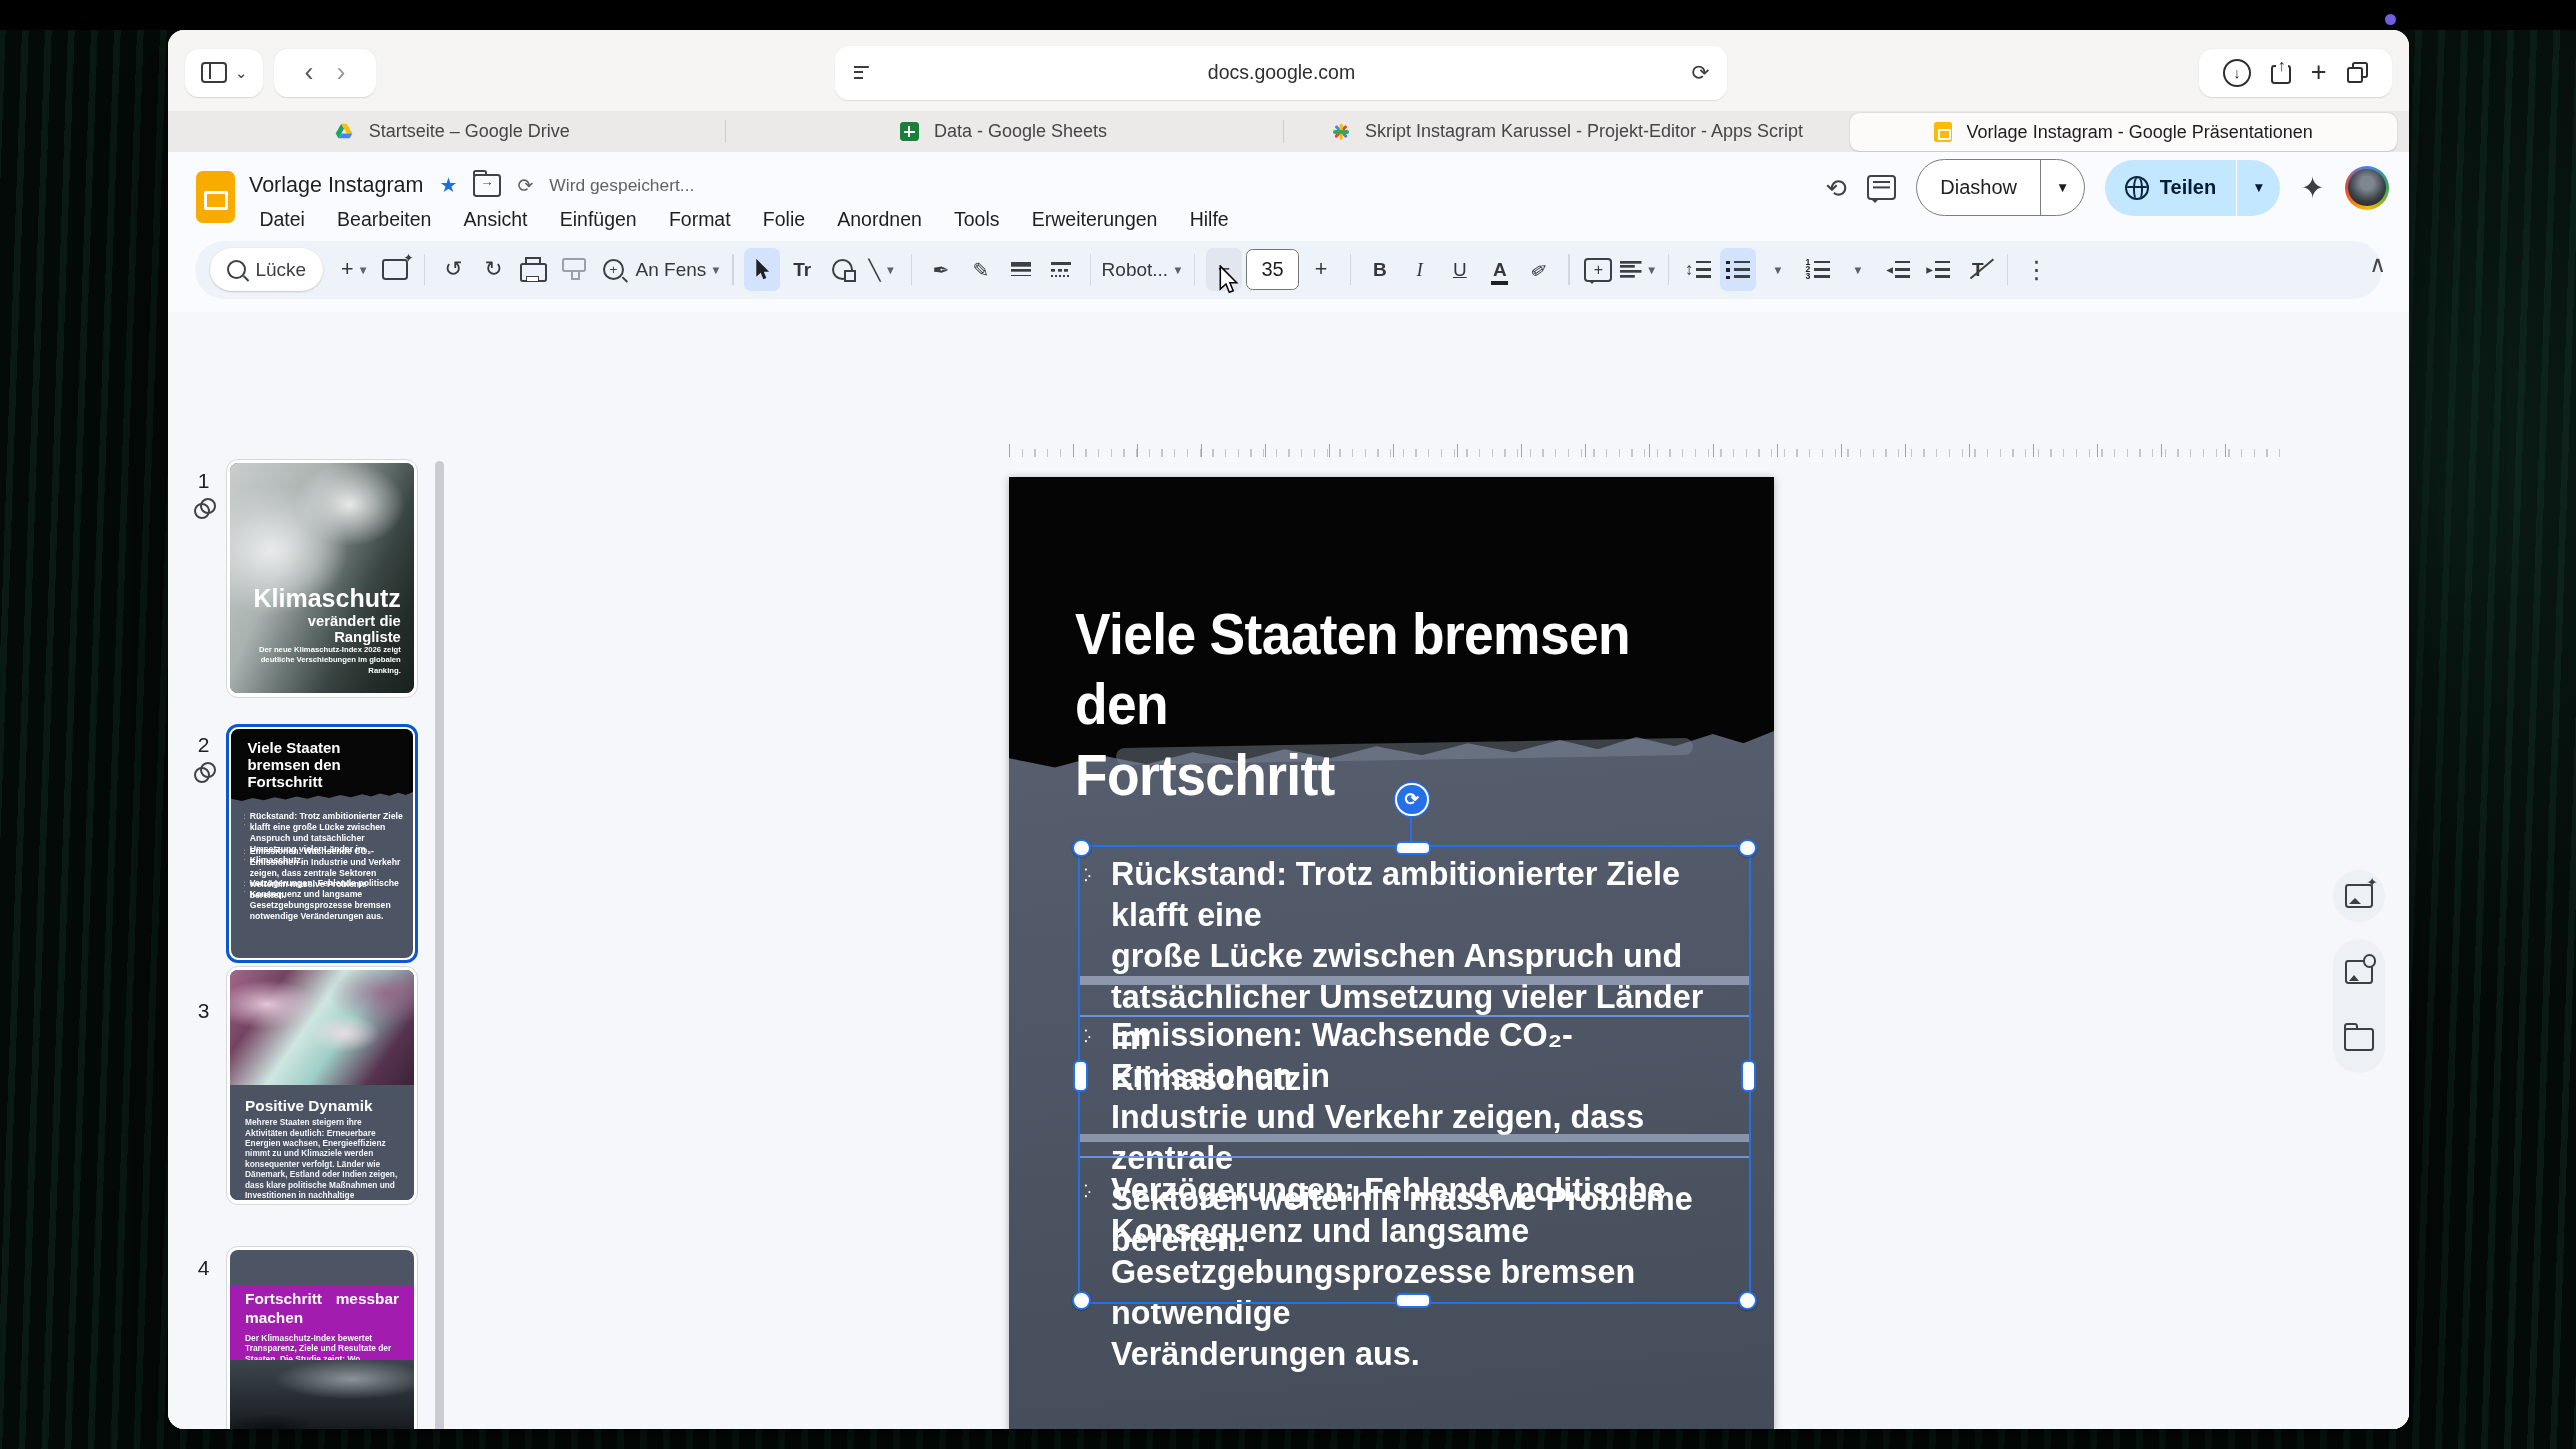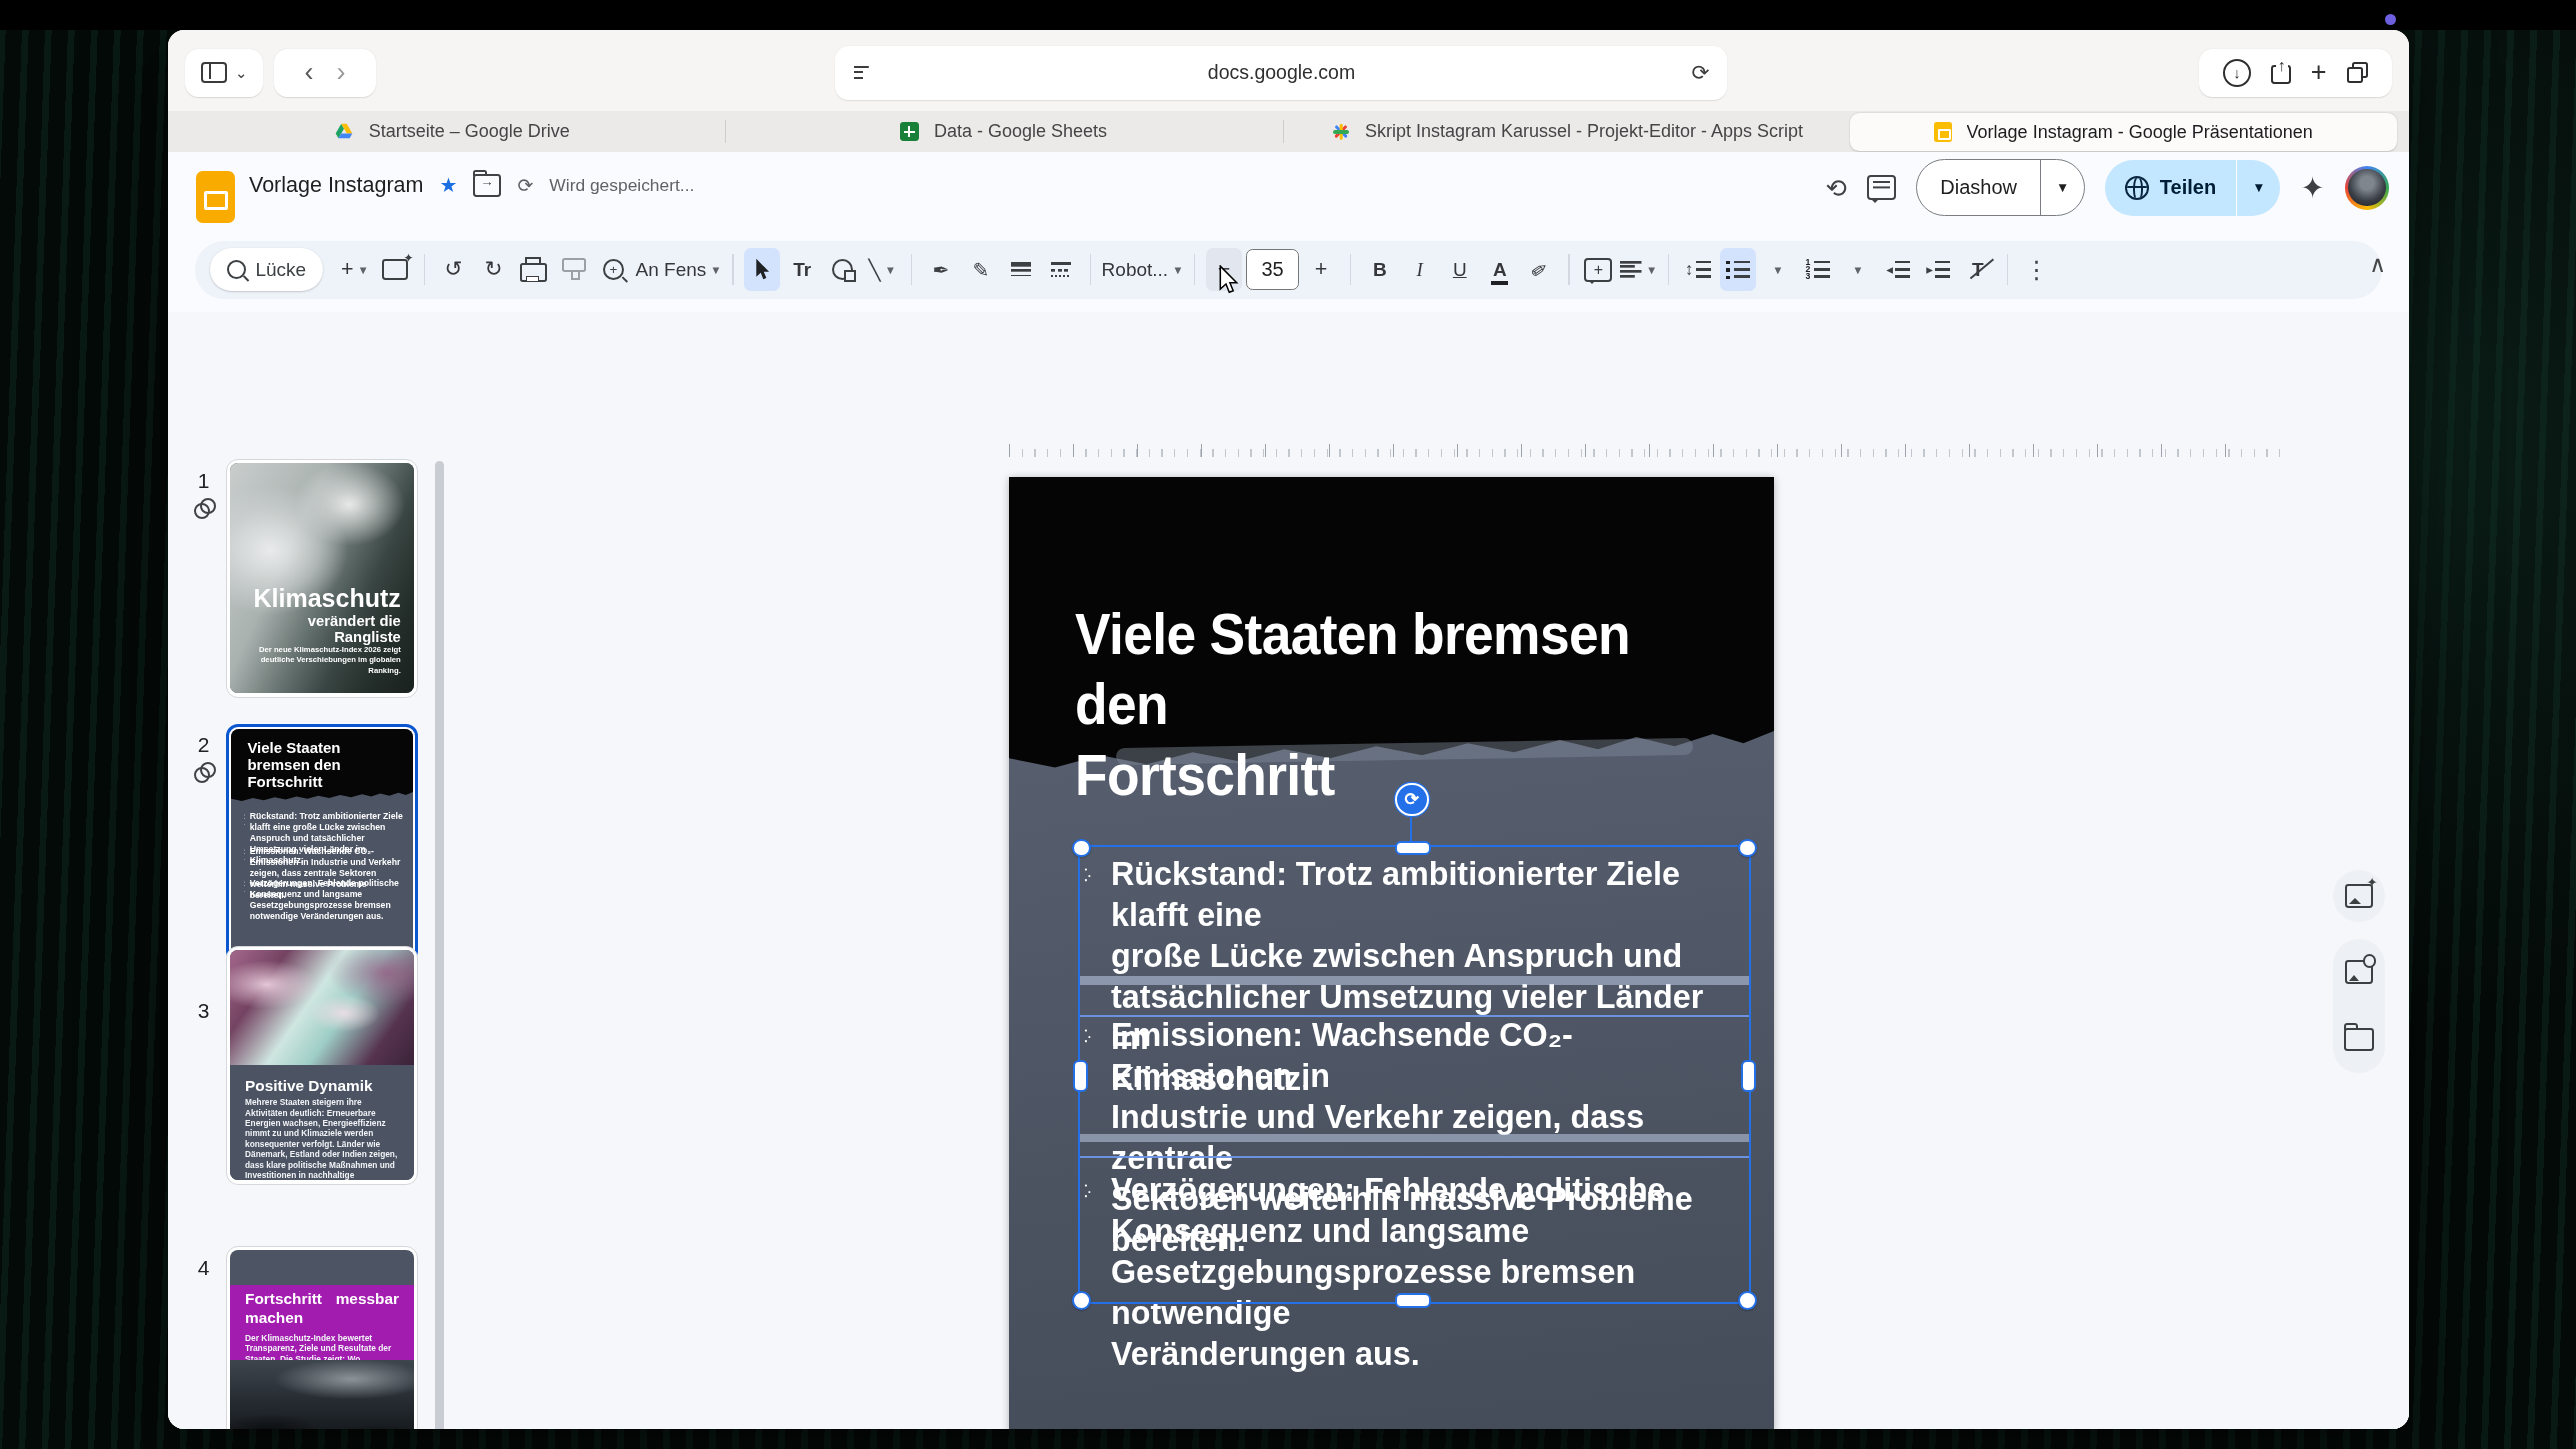--- a/index.html
+++ b/index.html
@@ -312,20 +312,32 @@
     <div class="abs" id="appbody"></div>
 
     <div class="abs" id="logo"></div>
     <div class="abs" id="titlerow">
       <span id="doc-title">Vorlage Instagram</span>
       <span class="ic-star">★</span>
       <span class="ic-movefolder"></span>
       <span class="ic-sync">⟳</span>
       <span id="save-status">Wird gespeichert...</span>
     </div>
+    <div class="abs" id="menurow">
+      <span class="menu-item">Datei</span>
+      <span class="menu-item">Bearbeiten</span>
+      <span class="menu-item">Ansicht</span>
+      <span class="menu-item">Einfügen</span>
+      <span class="menu-item">Format</span>
+      <span class="menu-item">Folie</span>
+      <span class="menu-item">Anordnen</span>
+      <span class="menu-item">Tools</span>
+      <span class="menu-item">Erweiterungen</span>
+      <span class="menu-item">Hilfe</span>
+    </div>
 
     <div id="actionrow">
       <span class="ic-history">⟲</span>
       <span class="ic-comment"></span>
       <div id="btn-slideshow">
         <span class="main">Diashow</span>
         <span class="sep"></span>
         <span class="dd">▼</span>
       </div>
       <div id="btn-share">
@@ -527,21 +539,21 @@
           <span class="m">⁚·</span>
             <span class="t" style="white-space:normal;">Verzögerungen: Fehlende politische
 Konsequenz und langsame
 Gesetzgebungsprozesse bremsen notwendige
 Veränderungen aus.</span>
         </div>
       </div>
     </div>
 
     <span class="slidenum" style="top:847px;">3</span>
-    <div class="thumb" style="top:794px;">
+    <div class="thumb" style="top:814px;">
       <div class="thumb-inner">
         <div id="th3-img"></div>
         <div id="th3-body"></div>
         <div id="th3-h">Positive Dynamik</div>
         <div id="th3-p">Mehrere Staaten steigern ihre Aktivitäten deutlich: Erneuerbare Energien wachsen, Energieeffizienz nimmt zu und Klimaziele werden konsequenter verfolgt. Länder wie Dänemark, Estland oder Indien zeigen, dass klare politische Maßnahmen und Investitionen in nachhaltige Technologien spürbare Wirkung entfalten können.</div>
       </div>
     </div>
 
     <span class="slidenum" style="top:1104px;">4</span>
     <div class="thumb" style="top:1094px;">

